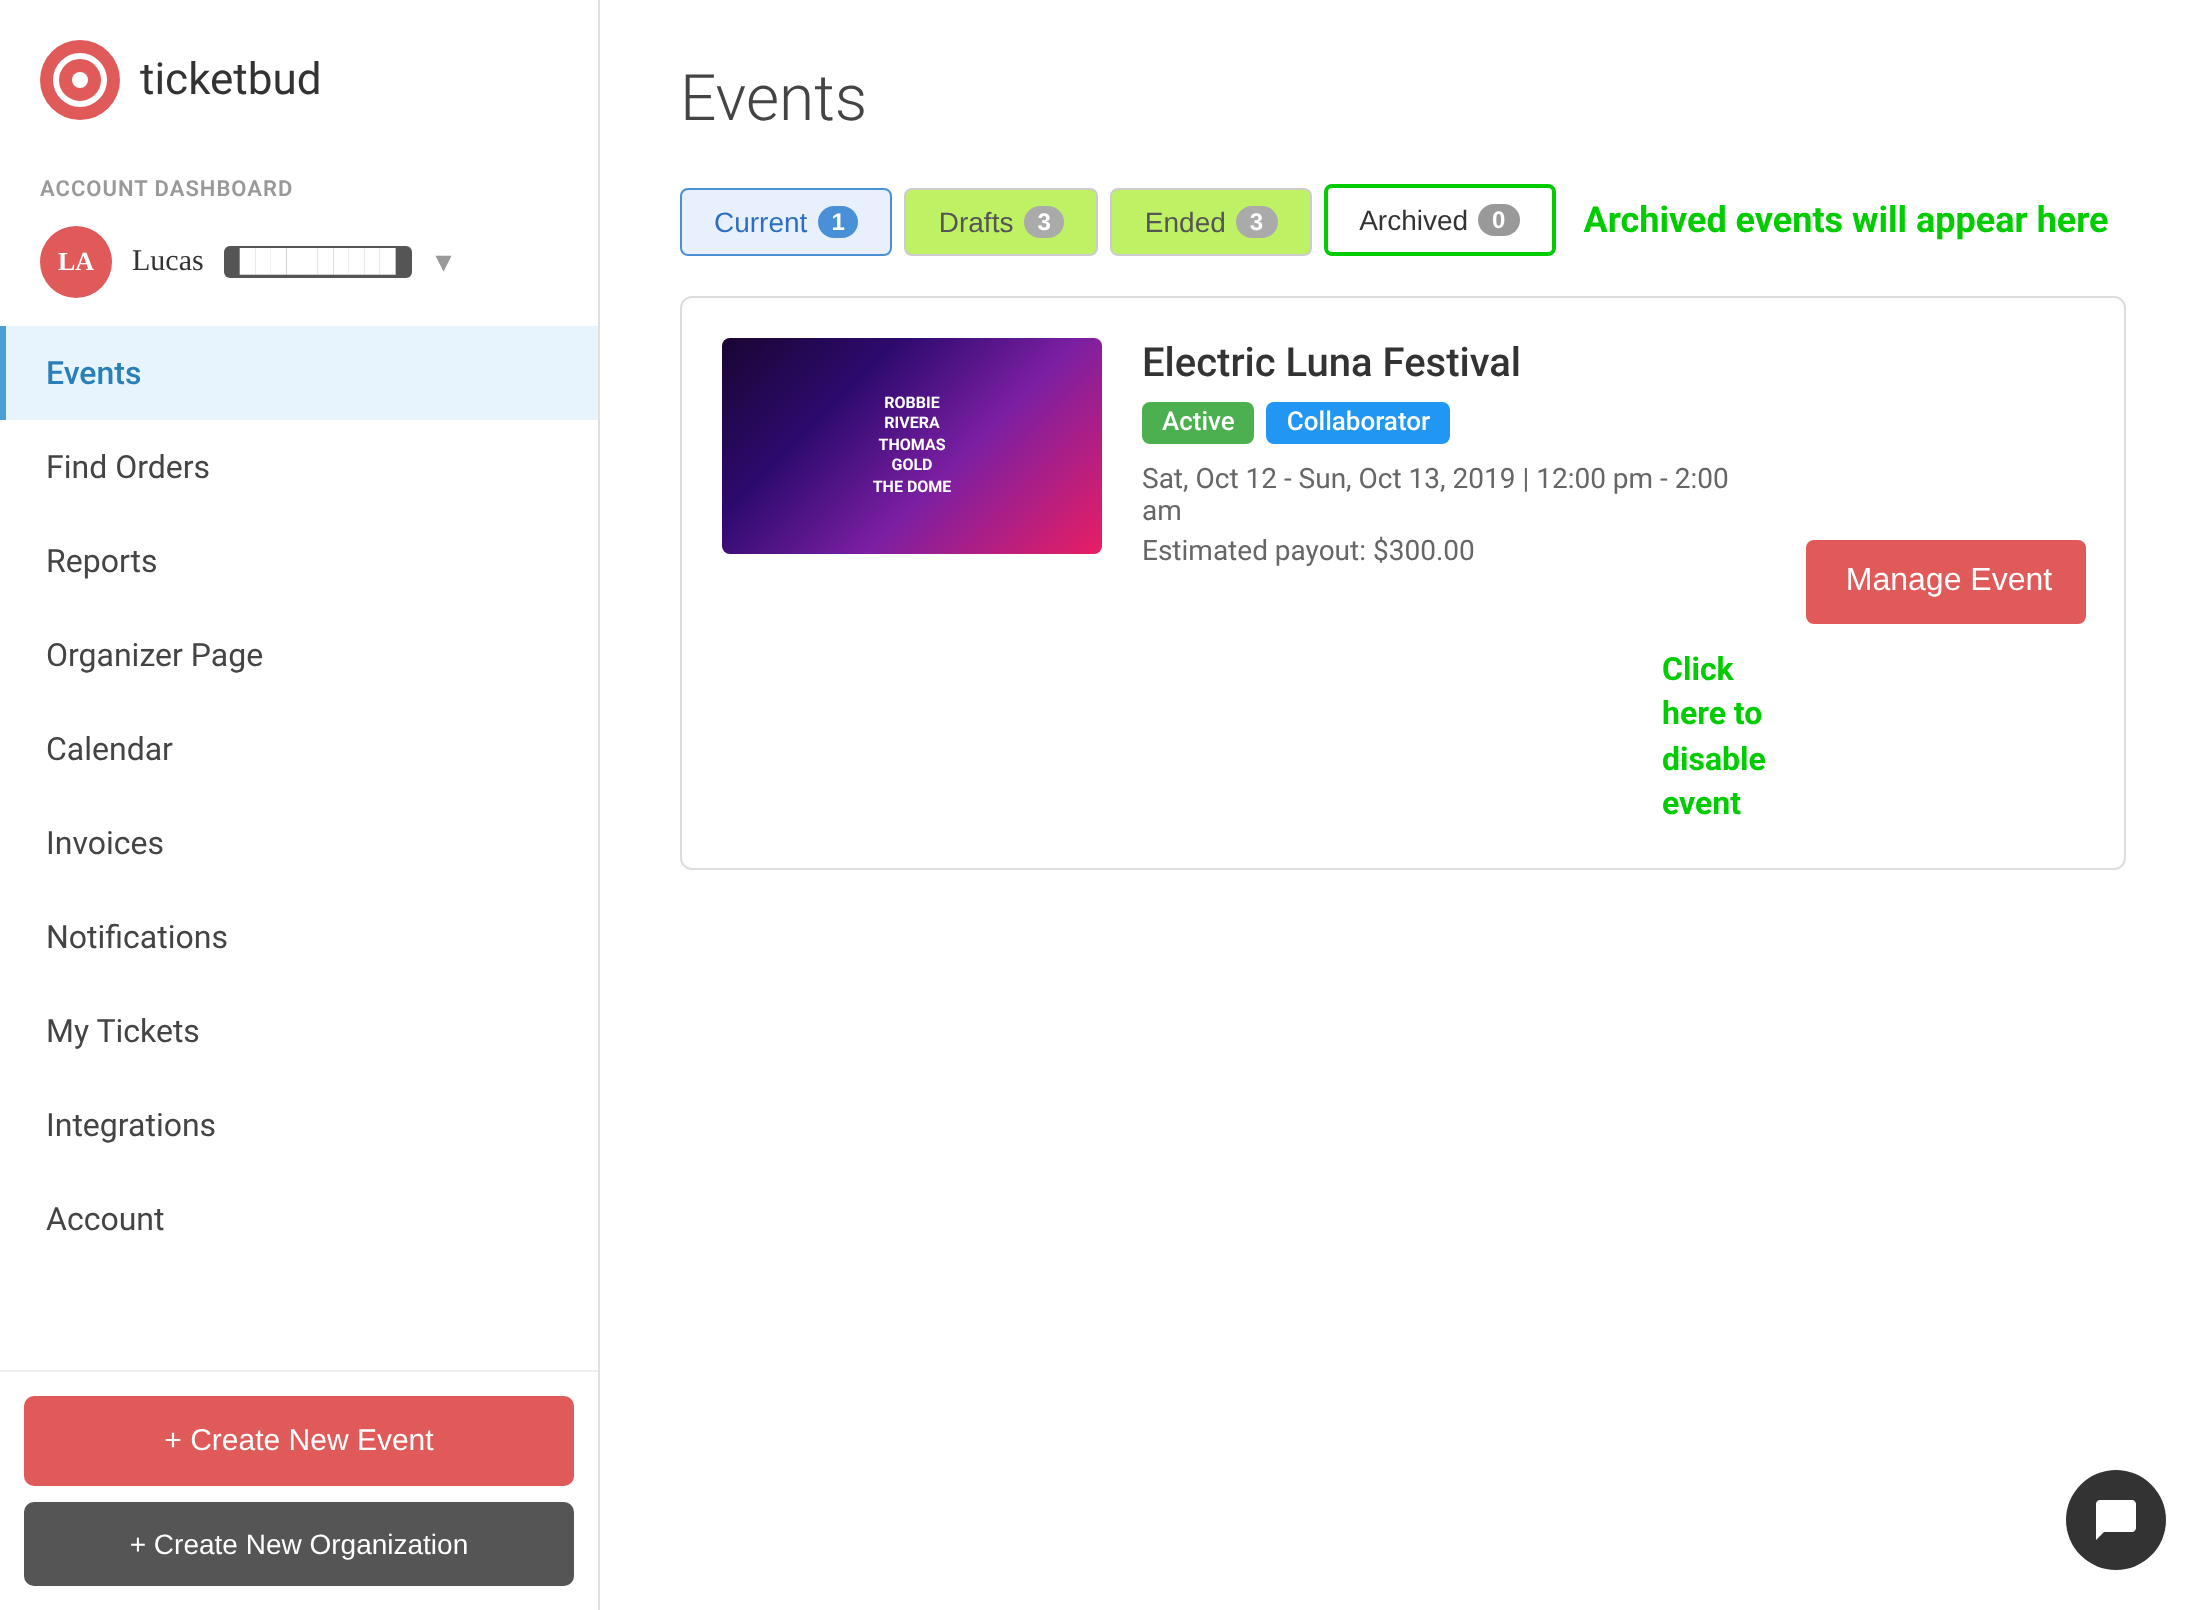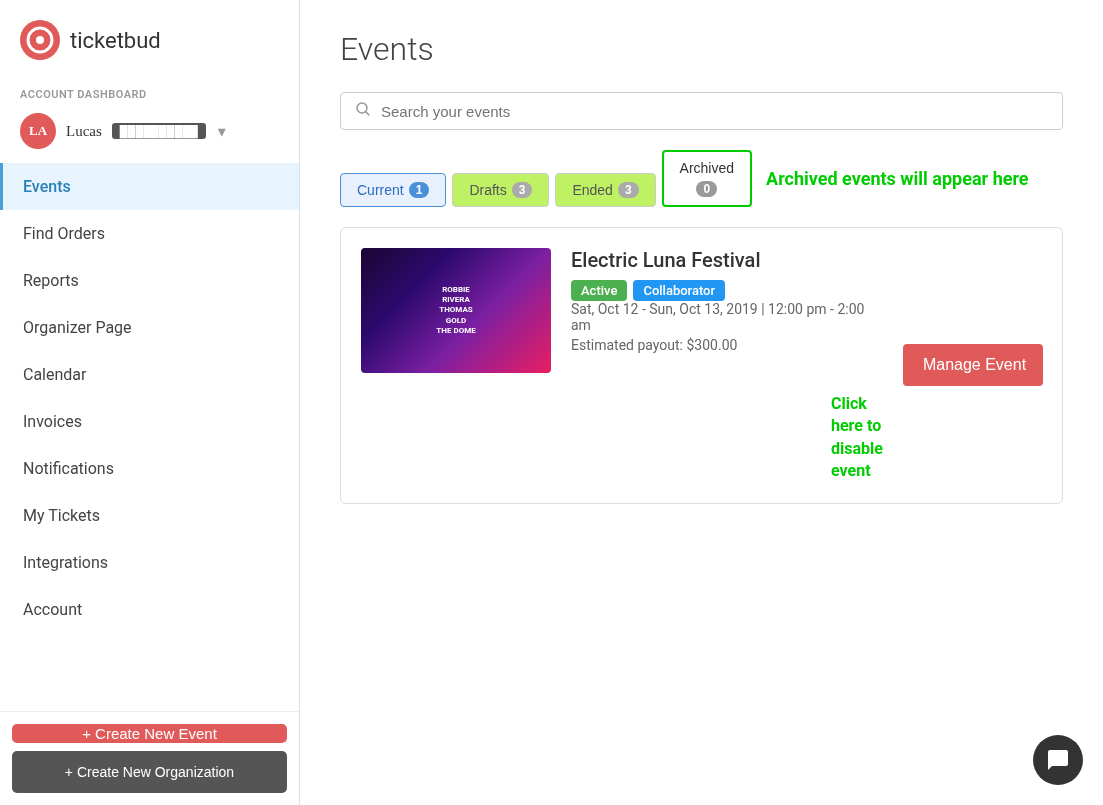--- a/index.html
+++ b/index.html
@@ -111,21 +111,21 @@
       display: flex;
       flex-direction: column;
       gap: 8px;
       border-top: 1px solid #eee;
     }
 
     .btn-create-event {
       background: #e05a5a;
       color: #fff;
       border: none;
-      padding: 1px;
+      padding: 14px;
       border-radius: 5px;
       font-size: 15px;
       cursor: pointer;
       display: flex;
       align-items: center;
       justify-content: center;
       gap: 6px;
       font-weight: 500;
     }
 
@@ -221,21 +221,20 @@
     }
 
     .tab-btn.active .tab-count {
       background: #4a90d9;
     }
 
     .tab-btn.archived-active {
       border: 2px solid #00cc00;
       background: #fff;
       color: #333;
-      flex-direction: column;
     }
 
     .tab-btn.archived-active .tab-count {
       background: #999;
     }
 
     
     .archived-annotation {
       color: #00cc00;
       font-size: 18px;
@@ -250,21 +249,21 @@
       border-radius: 6px;
       padding: 20px;
       display: flex;
       gap: 20px;
       margin-bottom: 20px;
       position: relative;
     }
 
     .event-image {
       width: 190px;
-      height: 125px;
+      height: 108px;
       border-radius: 4px;
       background: linear-gradient(135deg, #1a0533 0%, #2d0a6e 30%, #7b1fa2 60%, #e91e63 100%);
       overflow: hidden;
       display: flex;
       align-items: center;
       justify-content: center;
       flex-shrink: 0;
       position: relative;
     }
 
@@ -285,20 +284,21 @@
     .event-name {
       font-size: 20px;
       font-weight: 500;
       color: #333;
       margin-bottom: 8px;
     }
 
     .event-badges {
       display: flex;
       gap: 6px;
+      margin-bottom: 10px;
     }
 
     .badge-active {
       background: #4caf50;
       color: #fff;
       border-radius: 4px;
       padding: 3px 10px;
       font-size: 13px;
       font-weight: 500;
     }
@@ -419,29 +419,20 @@
 
   <div class="sidebar-bottom">
     <button class="btn-create-event">+ Create New Event</button>
     <button class="btn-create-org">+ Create New Organization</button>
   </div>
 </div>
 
 <div id="main">
   <h1 class="page-title">Events</h1>
 
-  <div class="search-bar">
-    <span class="search-icon-wrap">
-      <svg width="16" height="16" viewBox="0 0 16 16" fill="none" xmlns="http://www.w3.org/2000/svg">
-        <circle cx="7" cy="7" r="5" stroke="#999" stroke-width="1.5"></circle>
-        <line x1="10.5" y1="10.5" x2="14" y2="14" stroke="#999" stroke-width="1.5" stroke-linecap="round"></line>
-      </svg>
-    </span>
-    <input type="text" placeholder="Search your events" style="">
-  </div>
 
   <div class="tabs-row">
     <button class="tab-btn active">
       <span>Current</span>
       <span class="tab-count">1</span>
     </button>
     <button class="tab-btn">
       <span>Drafts</span>
       <span class="tab-count">3</span>
     </button>

